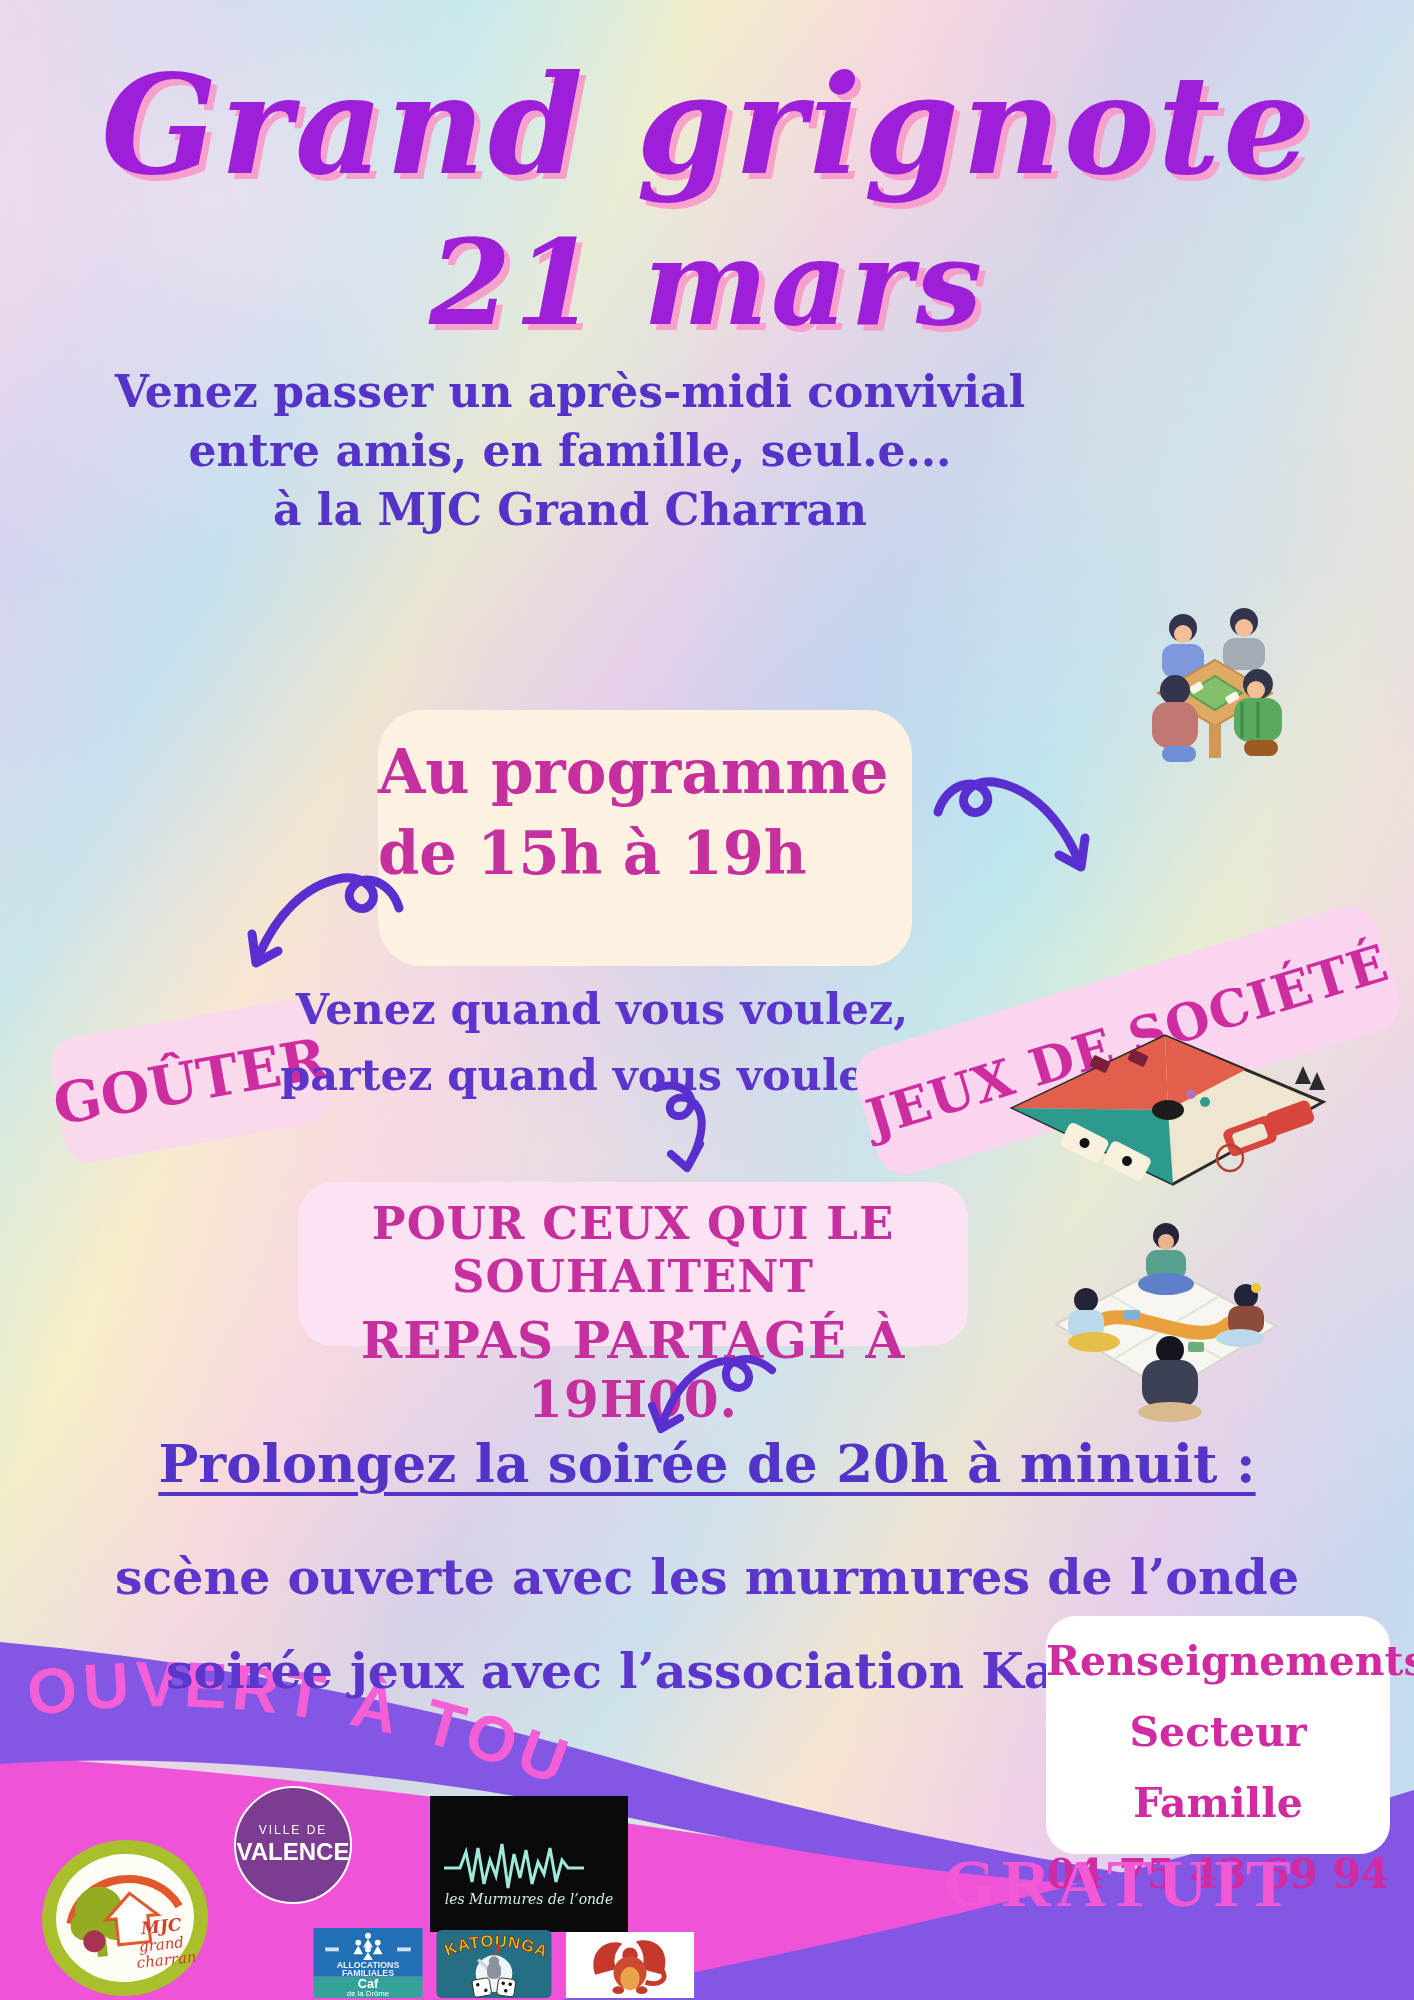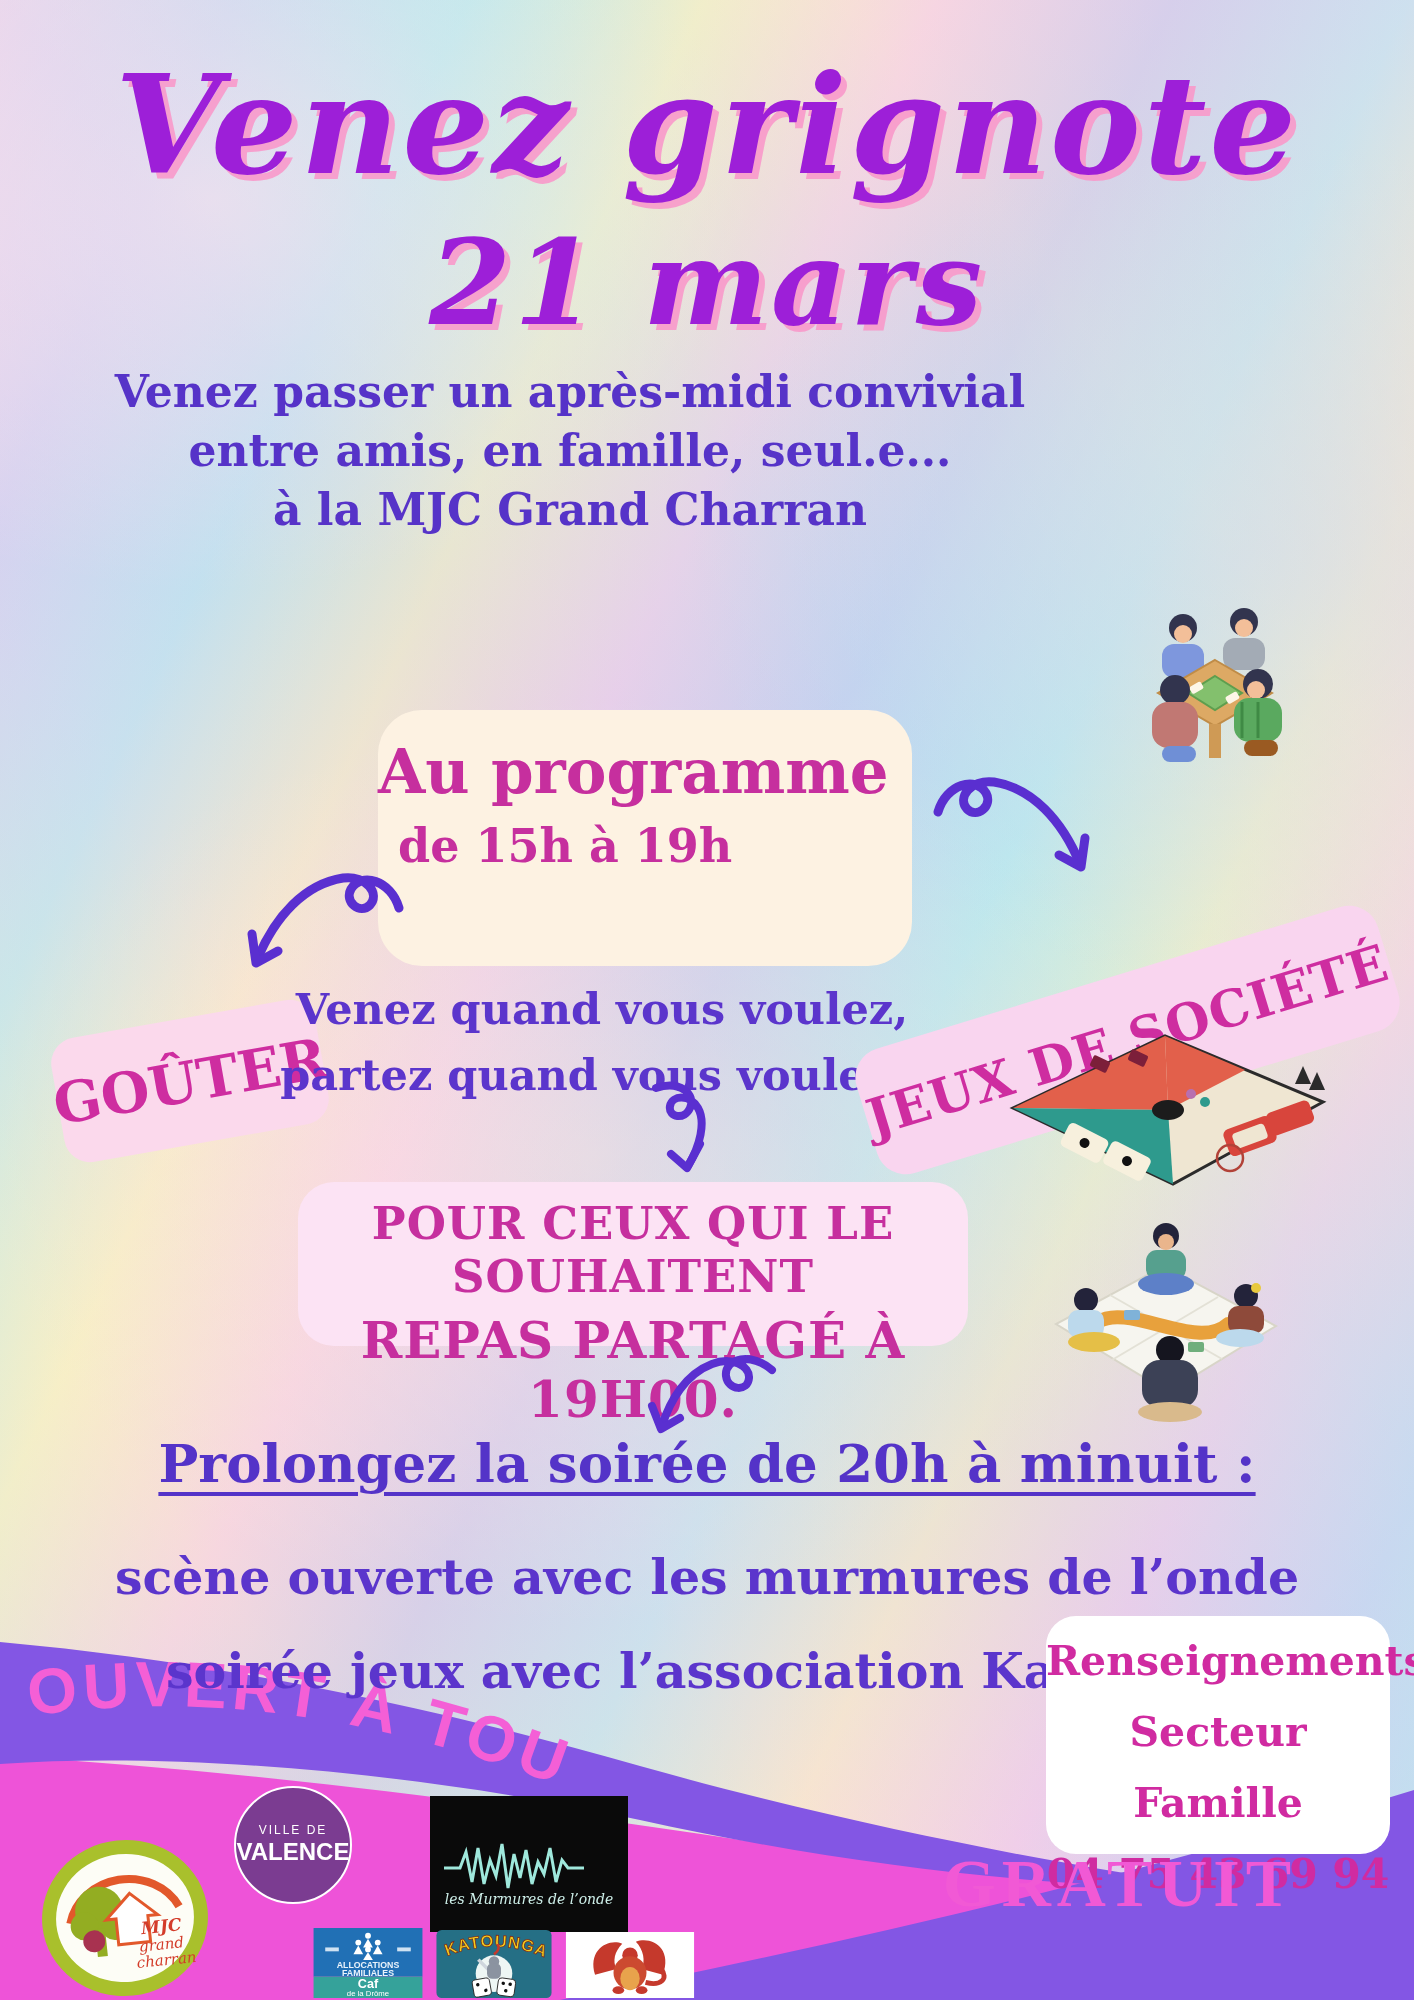--- a/index.html
+++ b/index.html
@@ -27,21 +27,21 @@
     letter-spacing:3px;
   }
   .title1{top:40px;font-size:136px;line-height:170px;}
   .title2{top:210px;font-size:118px;line-height:145px;}
   .intro{top:362px;left:0;width:1140px;font-size:44px;line-height:59px;font-weight:bold;color:#5633c8;}
   .cream-box{
     left:378px;top:710px;width:534px;height:256px;background:#fdf2e2;border-radius:44px;
     text-align:left;color:#c62f9e;font-weight:bold;
   }
   .cream-box .l1{margin-top:26px;font-size:61px;}
-  .cream-box .l2{margin-top:12px;font-size:46px;margin-left:20px;}
+  .cream-box .l2{margin-top:12px;font-size:59px;}
   .tag{
     background:#fbd9ec;border-radius:26px;display:flex;align-items:center;justify-content:center;
     color:#ce2da0;font-weight:bold;
   }
   .gouter{left:56px;top:1018px;width:268px;height:126px;font-size:56px;transform:rotate(-10deg);}
   .jeux{left:855px;top:975px;width:545px;height:130px;font-size:51px;transform:rotate(-17deg);background:#f9d5ef;border-radius:30px;letter-spacing:1px;}
   .flexible{top:976px;left:17px;width:1170px;font-size:43px;line-height:66px;font-weight:bold;color:#5b35cc;}
   .meal-box{
     left:298px;top:1182px;width:670px;height:164px;background:#fce3f4;border-radius:36px;
     text-align:center;color:#c62f9e;font-weight:bold;
@@ -63,21 +63,21 @@
     font-family:Liberation Serif, serif;font-weight:800;font-size:68px;letter-spacing:6px;color:#f159d5;
   }
   svg text{font-family:"Liberation Sans",sans-serif;}
   svg .serif{font-family:"DejaVu Serif",serif;}
 </style>
 </head>
 <body>
 
 <div class="poster">
 
-  <div class="abs z1 title title1">Venez grignote</div>
+  <div class="abs z1 title title1">Grand grignote</div>
   <div class="abs z1 title title2">21 mars</div>
 
   <div class="abs z1 intro center">
     <div>Venez passer un après-midi convivial</div>
     <div>entre amis, en famille, seul.e...</div>
     <div>à la MJC Grand Charran</div>
   </div>
 
   <svg class="abs z1" style="left:1120px;top:598px;" width="190" height="190" viewBox="0 0 190 190">
     <circle cx="63" cy="30" r="14" fill="#32344e"></circle>

